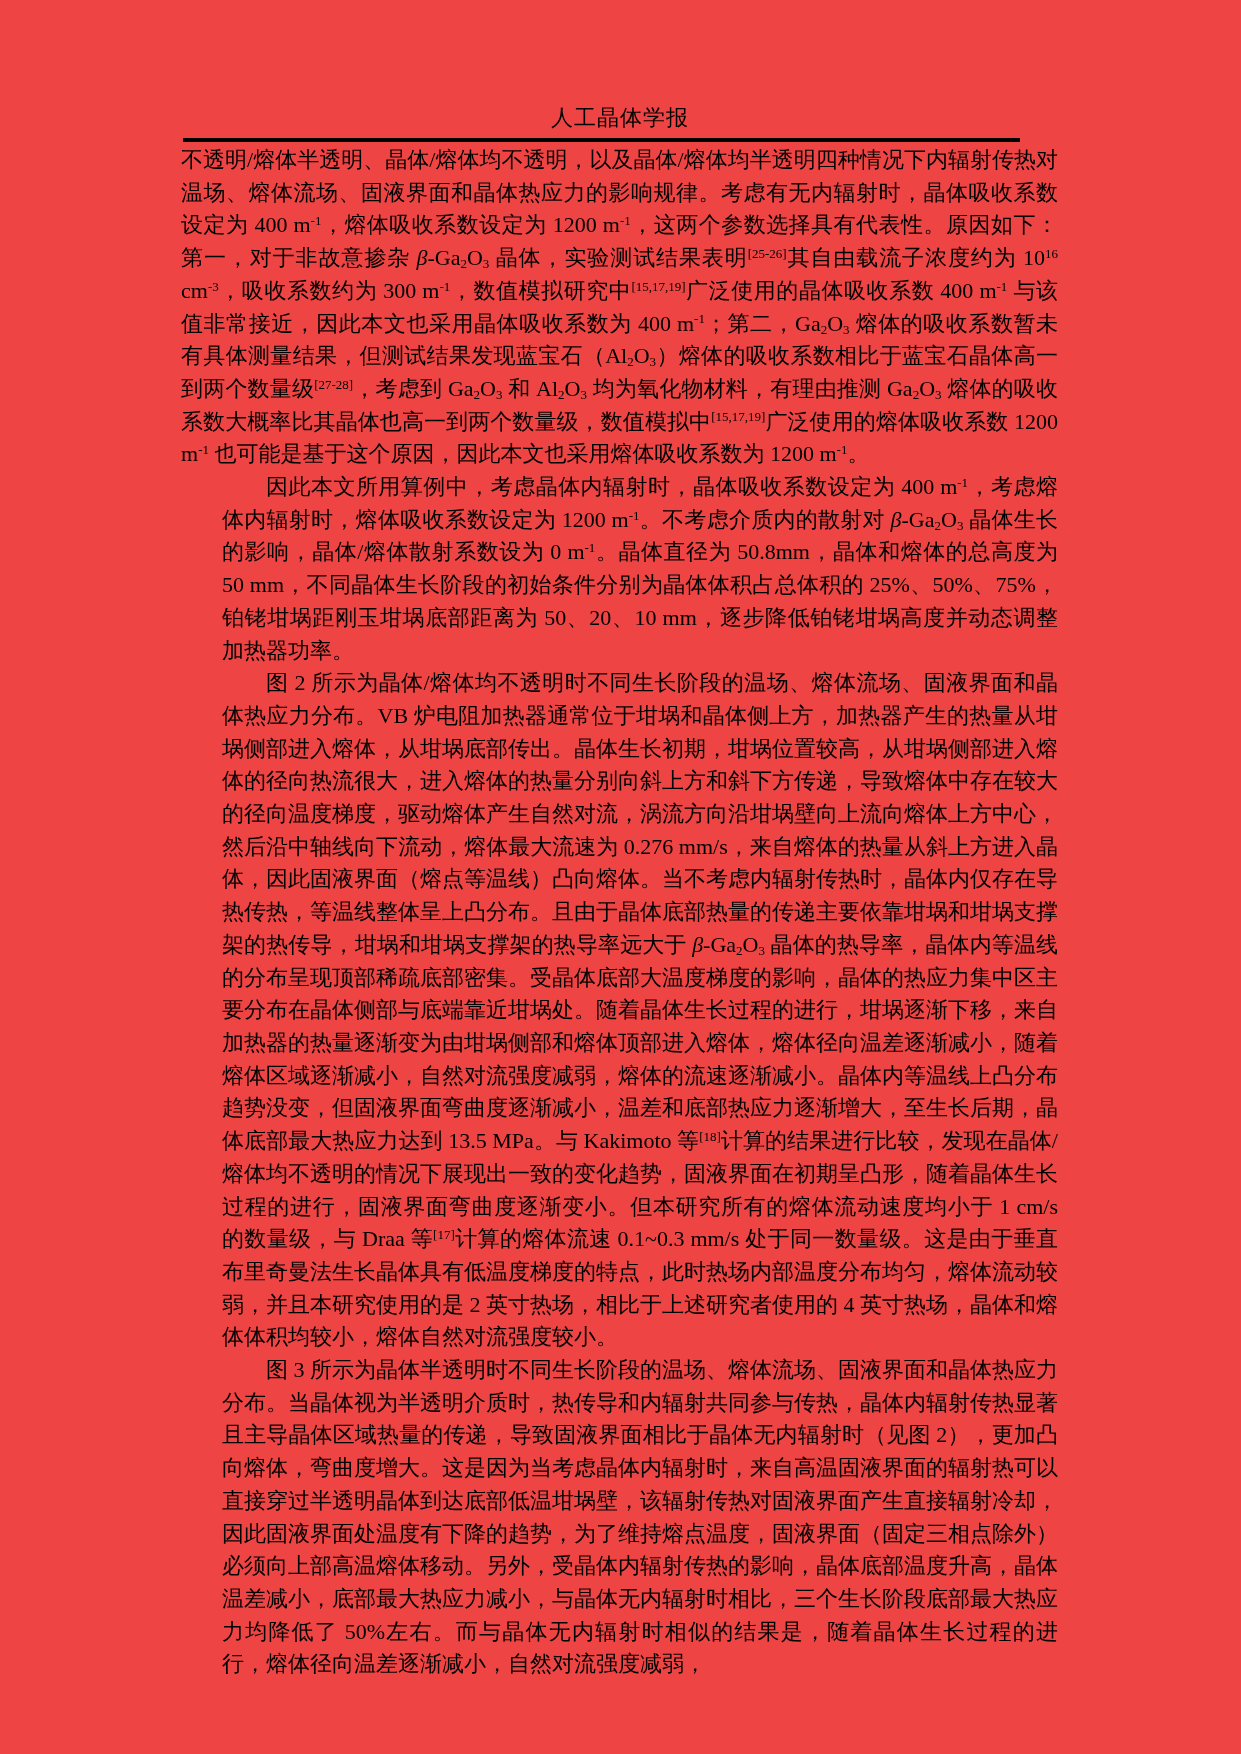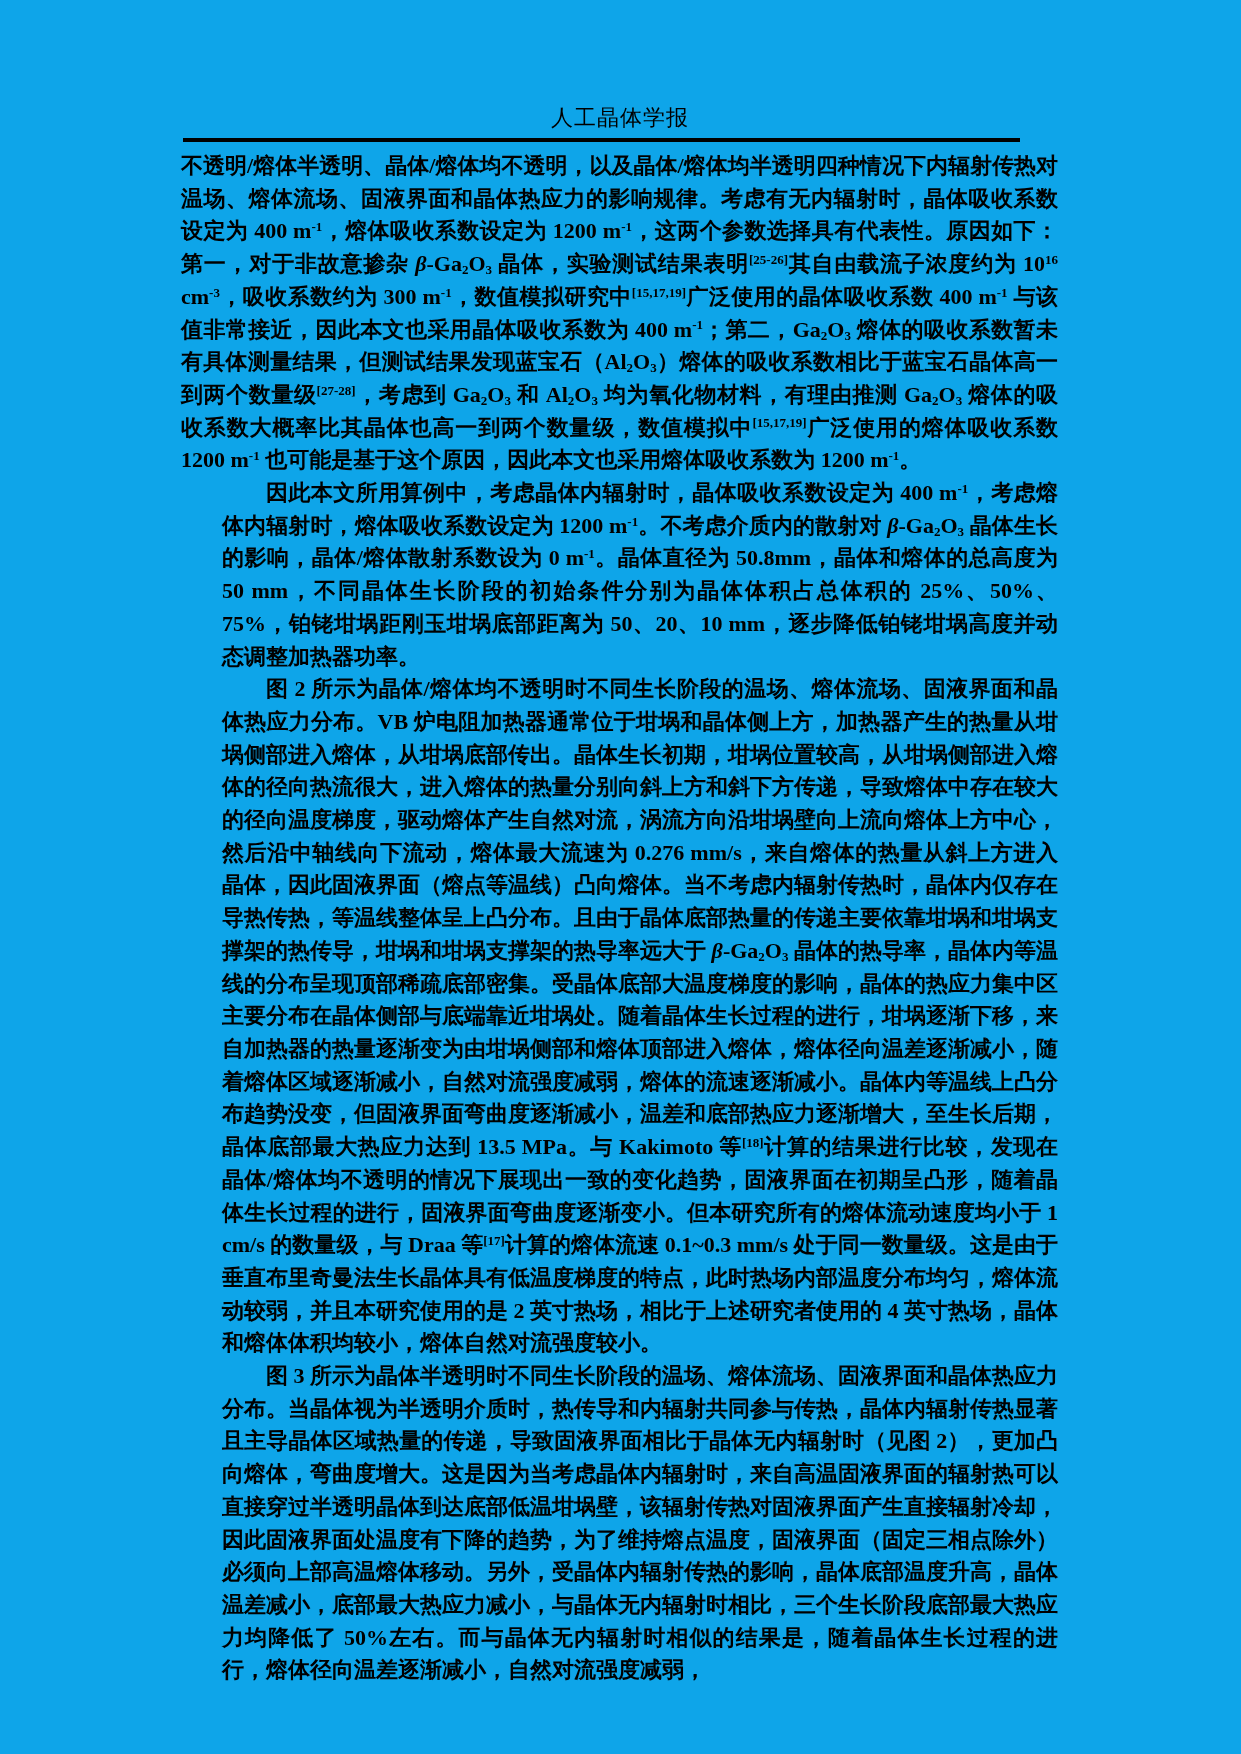--- a/index.html
+++ b/index.html
@@ -6,21 +6,21 @@
     margin: 0;
     padding: 0;
     background: #ffffff;
     color: #000000;
     font-family: "Liberation Serif", "DejaVu Serif", serif;
   }
   .page {
     position: relative;
     width: 1241px;
     height: 1754px;
-    background: #0ea5e9;
+    background: #ef4444;
     overflow: hidden;
   }
   .journal-header {
     position: absolute;
     top: 103px;
     left: 183px;
     width: 874px;
     text-align: center;
     font-size: 22px;
     letter-spacing: 1px;
@@ -29,28 +29,27 @@
   .header-rule {
     position: absolute;
     top: 138px;
     left: 183px;
     width: 837px;
     height: 4px;
     background: #000000;
   }
   .body-text {
     position: absolute;
-    top: 150px;
+    top: 144px;
     left: 181px;
     width: 877px;
     font-size: 22px;
     line-height: 32.7px;
     text-align: justify;
     text-justify: inter-ideograph;
-    font-weight: bold;
   }
   .body-text p {
     margin: 0;
     padding: 0;
   }
   .body-text p.indent {
     text-indent: 2em;
     margin-left: 41px;
   }
   sup {

